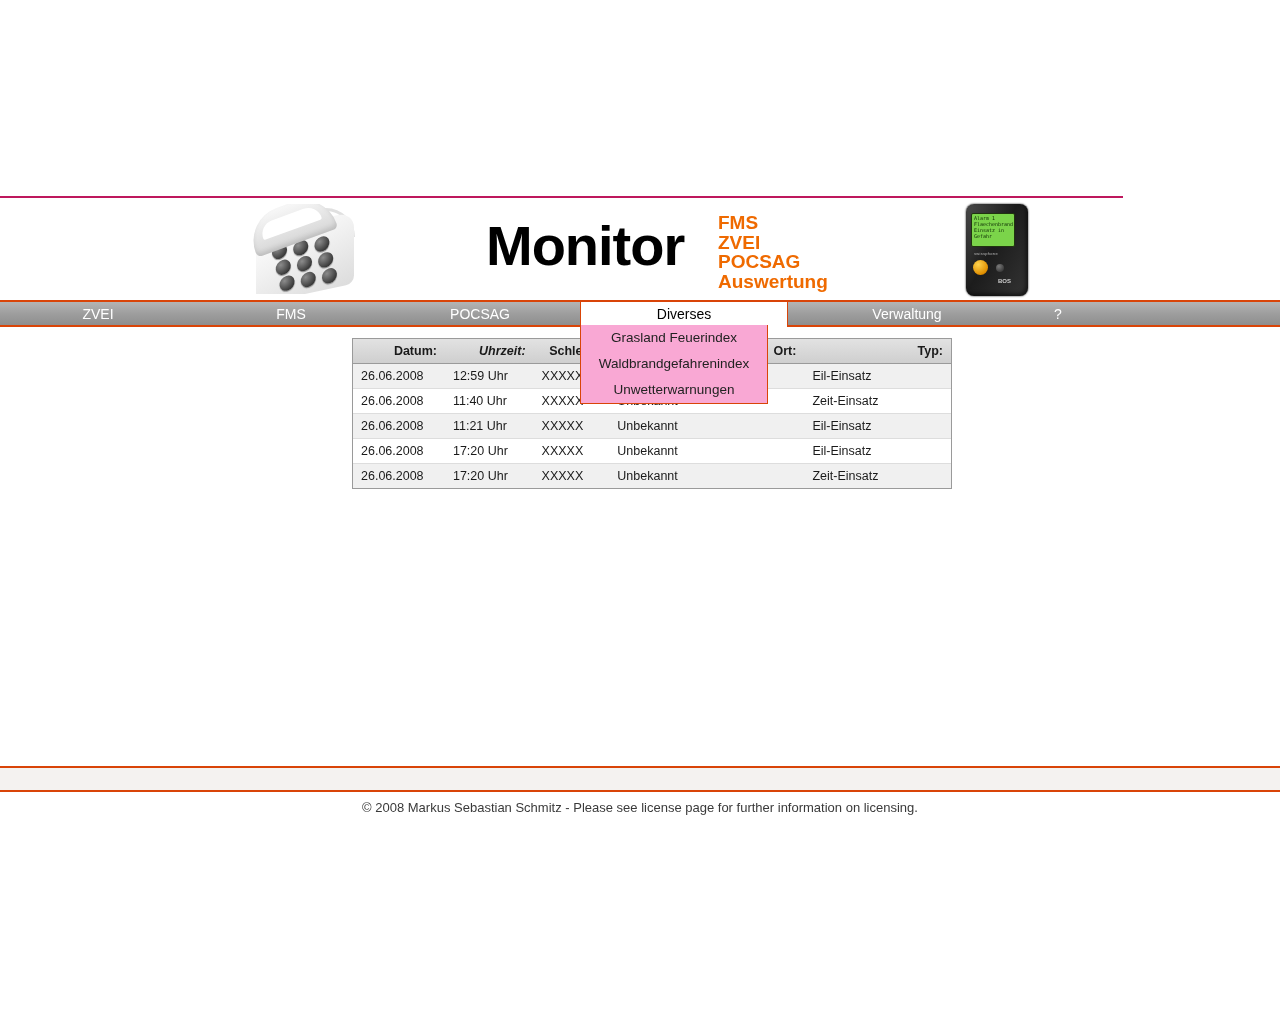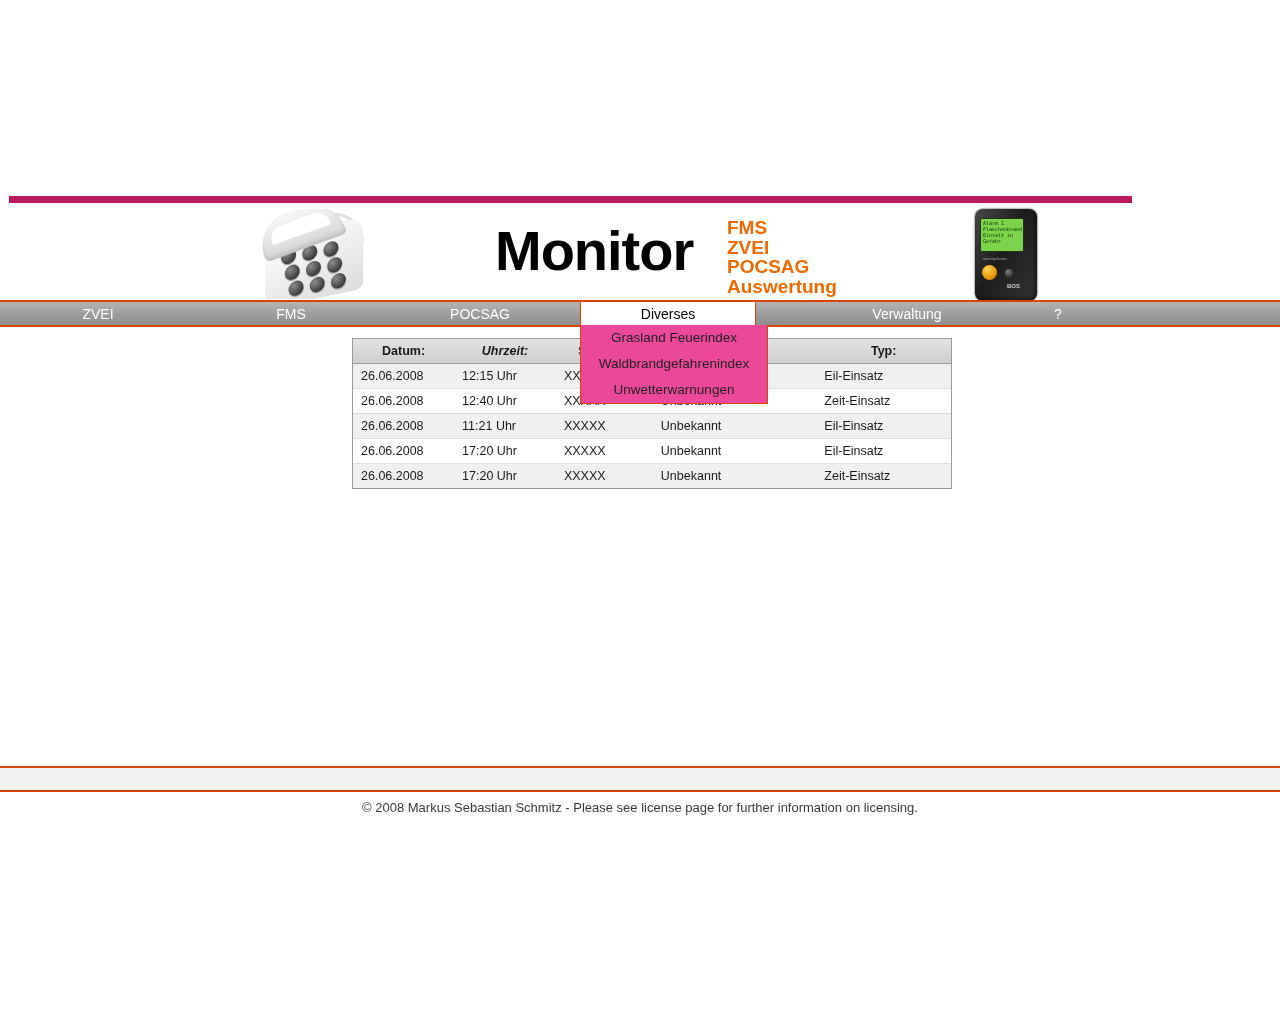--- a/index.html
+++ b/index.html
@@ -12,24 +12,24 @@
     width: 1280px;
     height: 1024px;
     position: relative;
     overflow: hidden;
   }
 
   
   #header {
     position: absolute;
     top: 196px;
-    left: 9px;
+    left: 0;
     width: 1123px;
     height: 104px;
-    border-top: 7px solid #be185d;
+    border-top: 2px solid #be185d;
     background: #ffffff;
     box-sizing: border-box;
   }
 
   #phone-image {
     position: absolute;
     left: 248px;
     top: 6px;
     width: 112px;
     height: 90px;
@@ -218,21 +218,21 @@
     border-right: 1px solid #d94408;
     box-sizing: border-box;
   }
 
   
   #dropdown {
     position: absolute;
     top: 325px;
     left: 580px;
     width: 188px;
-    background: #ec4899;
+    background: #f9a8d4;
     border: 1px solid #d94408;
     border-top: none;
     z-index: 30;
     box-sizing: border-box;
   }
   .dropdown-item {
     height: 26px;
     line-height: 26px;
     text-align: center;
     font-size: 13.5px;
@@ -252,24 +252,24 @@
     box-sizing: border-box;
   }
   table {
     border-collapse: collapse;
     width: 100%;
     font-size: 12.5px;
     color: #1a1a1a;
   }
   thead th {
     background: linear-gradient(180deg, #e2e2e2 0%, #cfcfcf 100%);
-    text-align: center;
+    text-align: right;
     font-weight: bold;
     font-size: 12.5px;
-    padding: 5px 20px;
+    padding: 5px 8px;
     border-bottom: 1px solid #9a9a9a;
     white-space: nowrap;
     margin-left: 22px;
   }
   tbody td {
     padding: 5px 8px;
     border-bottom: 1px solid #dddddd;
     white-space: nowrap;
   }
   tbody tr:nth-child(odd) { background: #f0f0f0; }
@@ -360,21 +360,21 @@
     <div class="pager-knob"></div>
     <div class="pager-btn"></div>
     <div class="pager-label">BOS</div>
   </div>
 </div>
 
 <div id="navbar">
   <div class="nav-item" style="left:35px;  width:126px;">ZVEI</div>
   <div class="nav-item" style="left:228px; width:126px;">FMS</div>
   <div class="nav-item" style="left:417px; width:126px;">POCSAG</div>
-  <div class="nav-item active" style="left:580px; width:176px;">Diverses</div>
+  <div class="nav-item active" style="left:580px; width:208px;">Diverses</div>
   <div class="nav-item" style="left:844px; width:126px;">Verwaltung</div>
   <div class="nav-item" style="left:995px; width:126px;">?</div>
 </div>
 
 <div id="dropdown">
   <div class="dropdown-item">Grasland Feuerindex</div>
   <div class="dropdown-item">Waldbrandgefahrenindex</div>
   <div class="dropdown-item">Unwetterwarnungen</div>
 </div>
 
@@ -385,28 +385,28 @@
         <th class="col-datum">Datum:</th>
         <th class="col-uhrzeit">Uhrzeit:</th>
         <th class="col-schleife">Schleife:</th>
         <th class="col-ort">Ort:</th>
         <th class="col-typ">Typ:</th>
       </tr>
     </thead>
     <tbody>
       <tr>
         <td>26.06.2008</td>
-        <td>12:15 Uhr</td>
+        <td>12:59 Uhr</td>
         <td>XXXXX</td>
         <td>Unbekannt</td>
         <td>Eil-Einsatz</td>
       </tr>
       <tr>
         <td>26.06.2008</td>
-        <td>12:40 Uhr</td>
+        <td>11:40 Uhr</td>
         <td>XXXXX</td>
         <td>Unbekannt</td>
         <td>Zeit-Einsatz</td>
       </tr>
       <tr>
         <td>26.06.2008</td>
         <td>11:21 Uhr</td>
         <td>XXXXX</td>
         <td>Unbekannt</td>
         <td>Eil-Einsatz</td>

